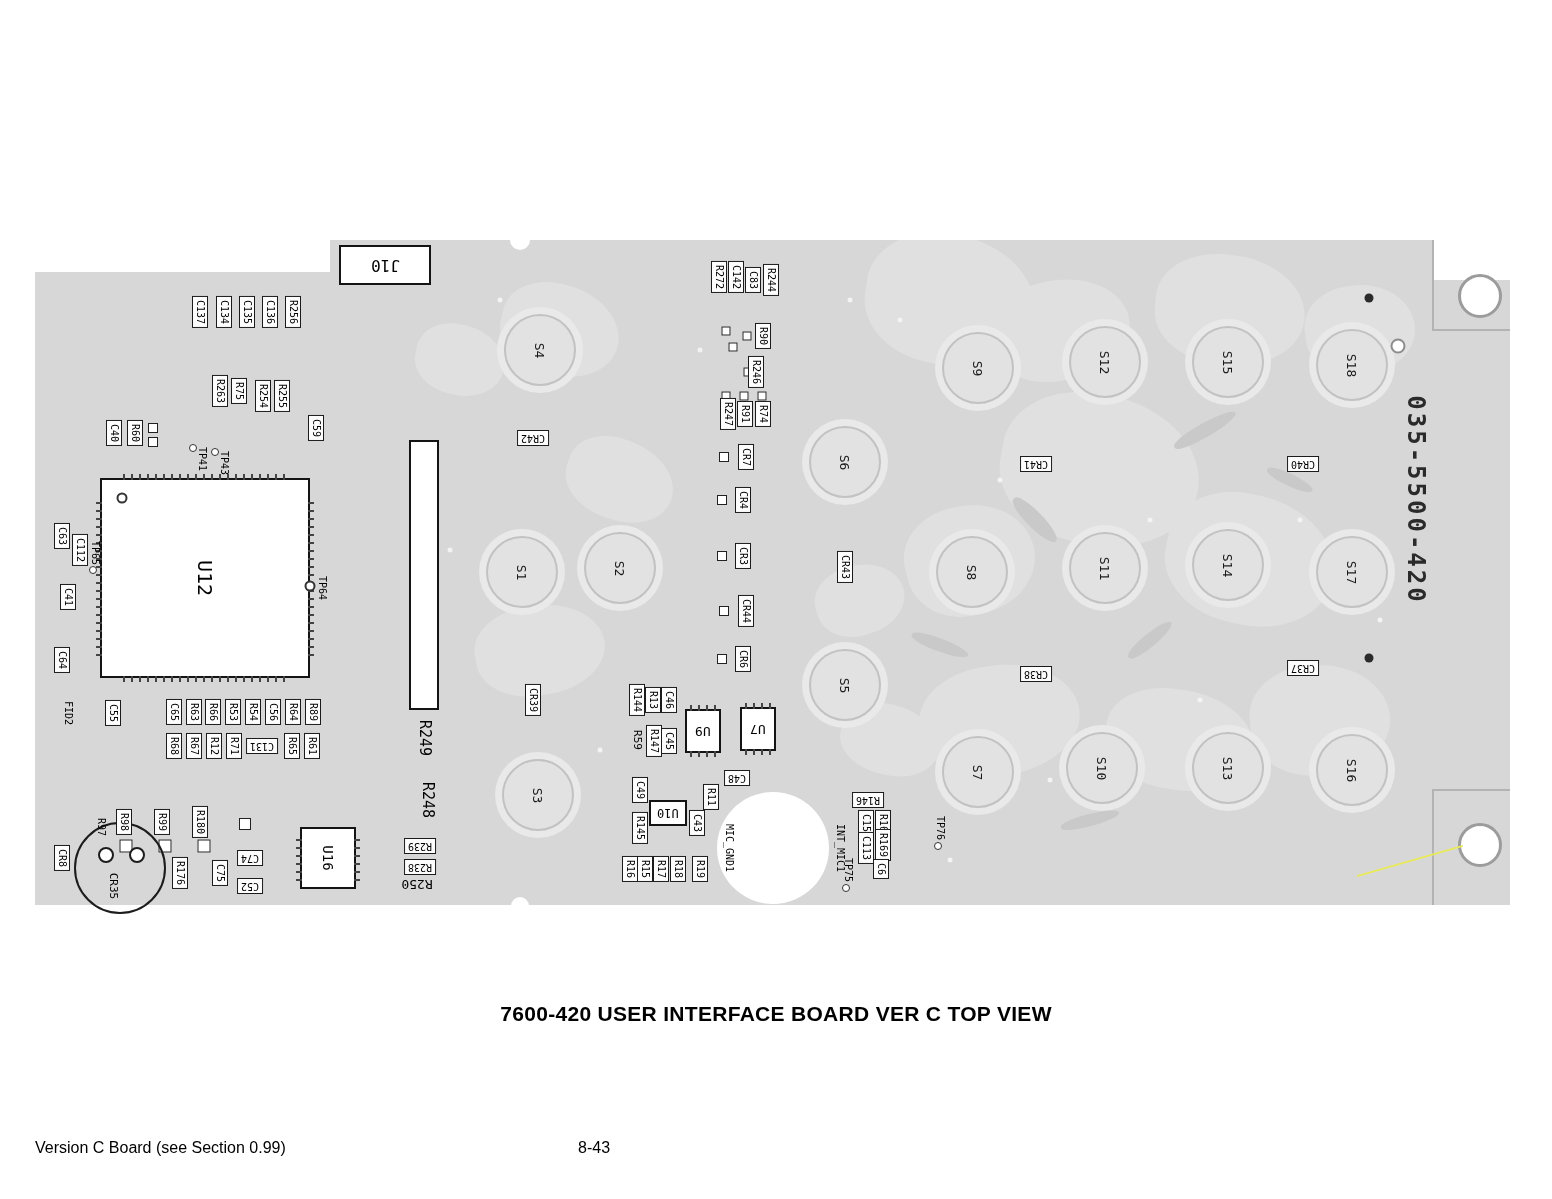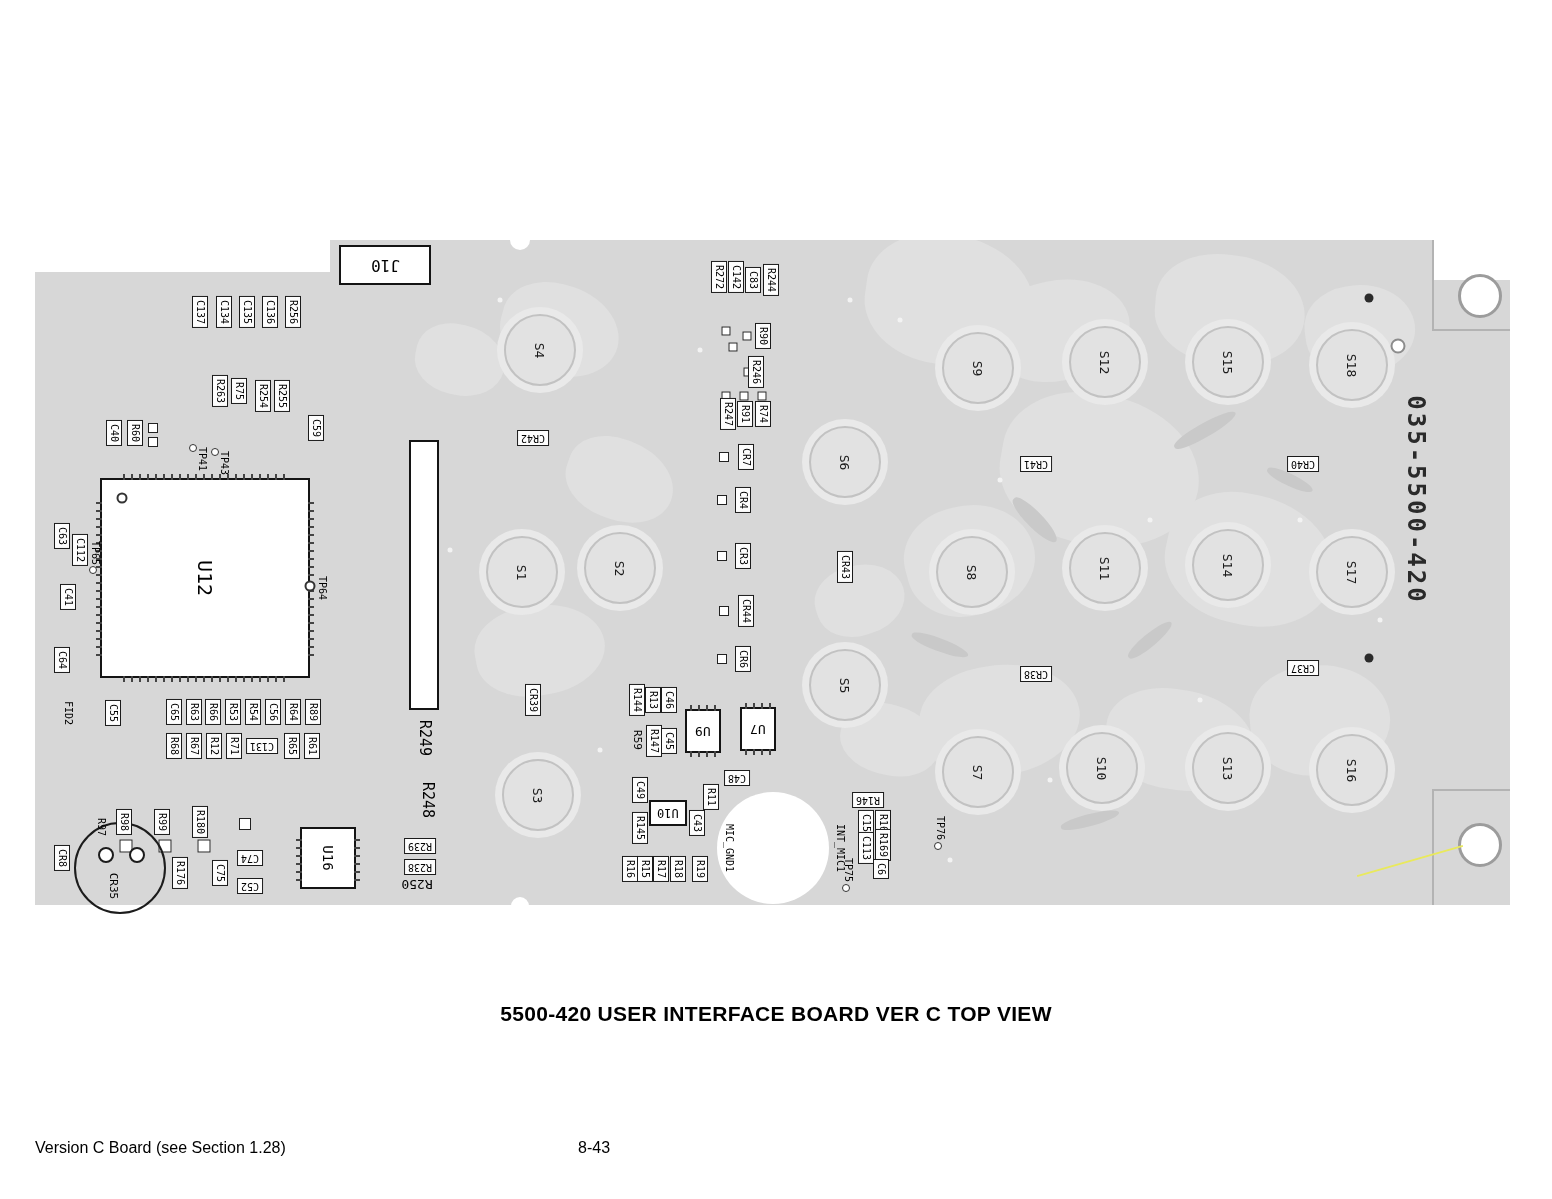--- a/index.html
+++ b/index.html
@@ -503,16 +503,16 @@
       <div class="c k-pad" style="left: 724px; top: 457px; width: 10px; height: 10px; transform: translate(-50%, -50%) rotate(0deg);"></div>
       <div class="c k-pad" style="left: 722px; top: 500px; width: 10px; height: 10px; transform: translate(-50%, -50%) rotate(0deg);"></div>
       <div class="c k-pad" style="left: 722px; top: 556px; width: 10px; height: 10px; transform: translate(-50%, -50%) rotate(0deg);"></div>
       <div class="c k-pad" style="left: 724px; top: 611px; width: 10px; height: 10px; transform: translate(-50%, -50%) rotate(0deg);"></div>
       <div class="c k-pad" style="left: 722px; top: 659px; width: 10px; height: 10px; transform: translate(-50%, -50%) rotate(0deg);"></div>
       <div class="c k-pad" style="left: 126px; top: 846px; width: 13px; height: 13px; transform: translate(-50%, -50%) rotate(0deg);"></div>
       <div class="c k-pad" style="left: 165px; top: 846px; width: 13px; height: 13px; transform: translate(-50%, -50%) rotate(0deg);"></div>
       <div class="c k-pad" style="left: 204px; top: 846px; width: 13px; height: 13px; transform: translate(-50%, -50%) rotate(0deg);"></div>
       <div class="c k-pad" style="left: 245px; top: 824px; width: 12px; height: 12px; transform: translate(-50%, -50%) rotate(0deg);"></div>
     </div>
-  <div id="figure-title">5500-420 USER INTERFACE BOARD VER C TOP VIEW</div>
-  <div id="footer-left">Version C Board (see Section 1.28)</div>
+  <div id="figure-title">7600-420 USER INTERFACE BOARD VER C TOP VIEW</div>
+  <div id="footer-left">Version C Board (see Section 0.99)</div>
   <div id="footer-page">8-43</div>
 </div>
 
 </body></html>

